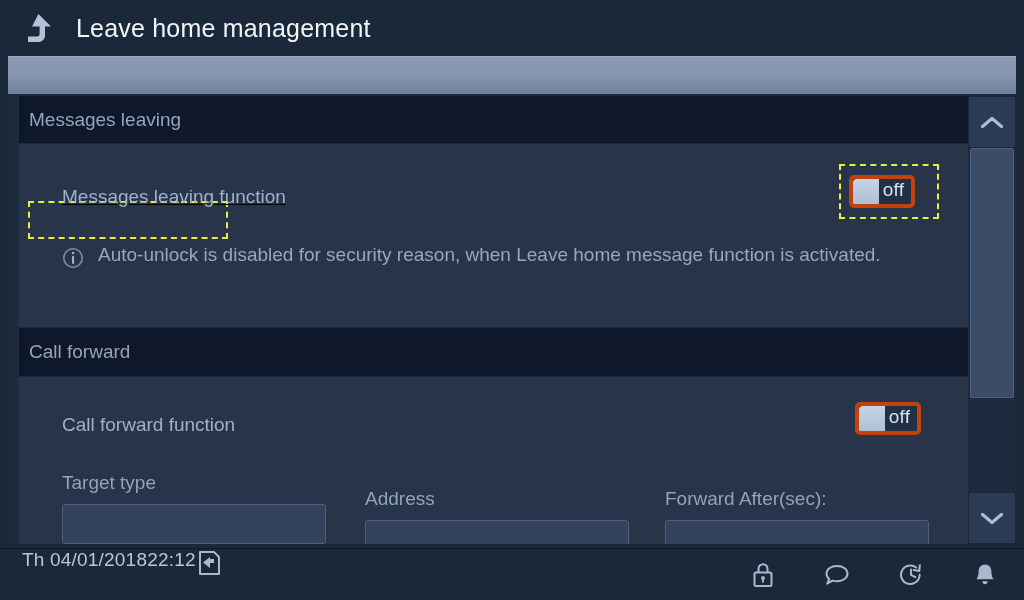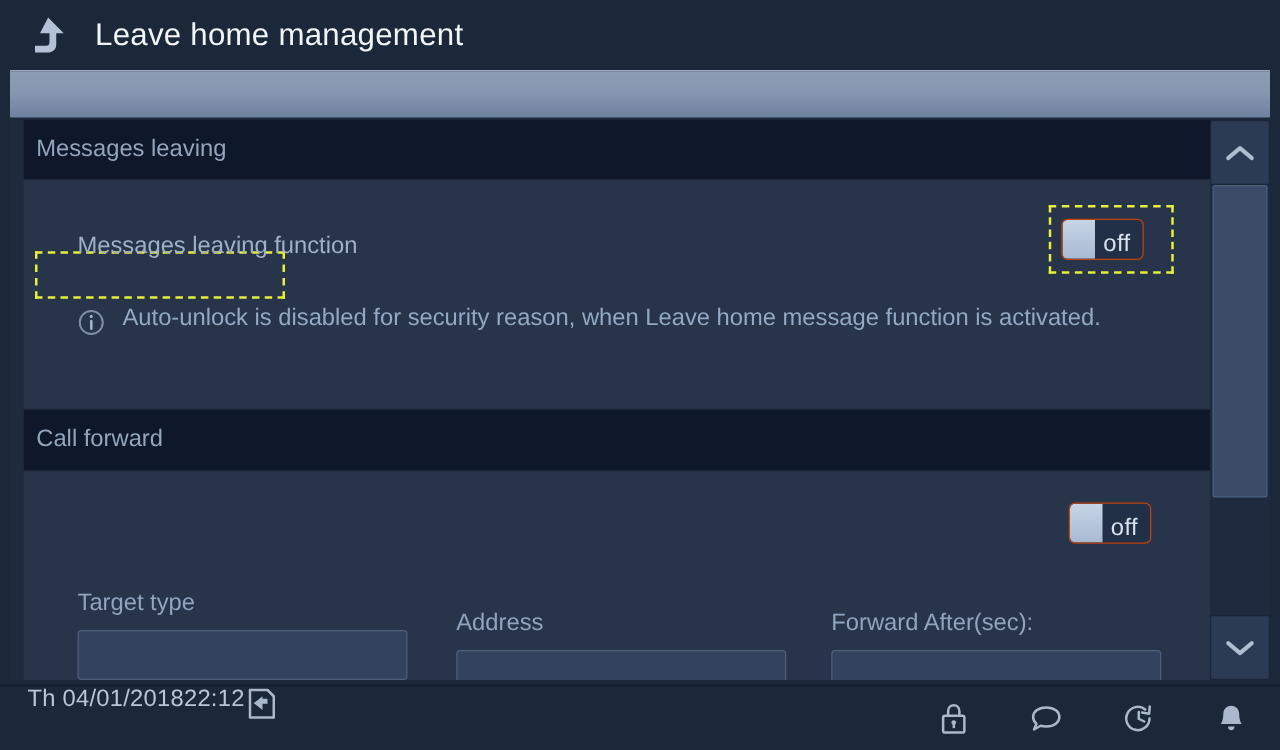--- a/index.html
+++ b/index.html
@@ -78,22 +78,22 @@
   .row-label{
     font-size:19px; color:#9fb0c7; padding-left:43px; font-weight:400;
   }
 
   
   .toggle{
     position:absolute;
     width:66px; height:33px;
     border-radius:5px;
     background:#223047;
-    border:1px solid #c2410c;
-    display:flex; align-items:flex-end;
+    border:4px solid #c2410c;
+    display:flex; align-items:flex-start;
     cursor:pointer; overflow:hidden;
   }
   .toggle .knob{
     width:26px; height:31px;
     background:linear-gradient(180deg,#c6d4e6 0%, #a8bad2 100%);
     border-radius:4px 0 0 4px;
     flex:0 0 auto;
   }
   .toggle .tlabel{
     flex:1; text-align:center;
@@ -188,21 +188,21 @@
   <div class="panel">
     <div class="panel-inner">
       <div class="left-rail"></div>
 
       <div class="section-head" style="top:0;">
         <span class="sh-label">Messages leaving</span>
       </div>
       <div class="focus-ring" style="left:20px; top:105px; width:200px; height:38px;"></div>
       <div class="sec-divider" style="top:47px;"></div>
 
-      <div class="row" style="top:80px; height:42px;">
+      <div class="row" style="top:80px; height:42px;text-decoration:underline;">
         <span class="row-label">Messages leaving function</span>
       </div>
       <div class="toggle" style="left:841px; top:79px;">
         <div class="knob"></div>
         <div class="tlabel">off</div>
       </div>
       <div class="focus-ring" style="left:831px; top:68px; width:100px; height:55px;"></div>
 
       <div class="note" style="top:144px;">
         <svg class="info-icon" viewBox="0 0 22 22">
@@ -212,20 +212,23 @@
         </svg>
         <div class="note-text">Auto-unlock is disabled for security reason, when Leave home message function is activated.</div>
       </div>
 
       <div class="sec-divider" style="top:231px;"></div>
       <div class="section-head" style="top:232px;">
         <span class="sh-label">Call forward</span>
       </div>
       <div class="sec-divider" style="top:280px;"></div>
 
+      <div class="row" style="top:308px; height:42px;">
+        <span class="row-label">Call forward function</span>
+      </div>
       <div class="toggle" style="left:847px; top:306px;">
         <div class="knob"></div>
         <div class="tlabel">off</div>
       </div>
 
       <div class="field" style="left:54px; top:376px; width:264px;">
         <div class="field-label">Target type</div>
         <div class="field-input" style="width:264px;"></div>
       </div>
 

